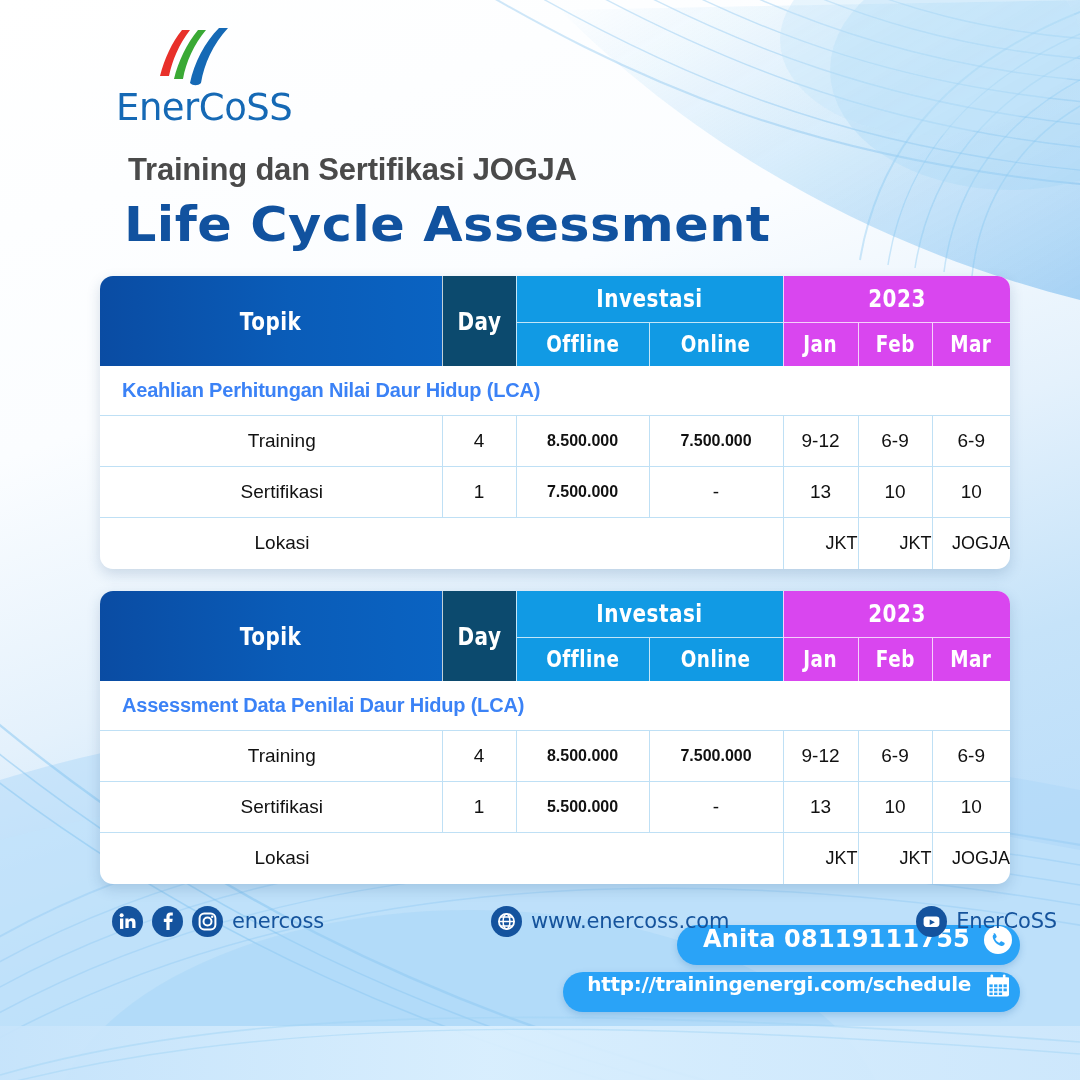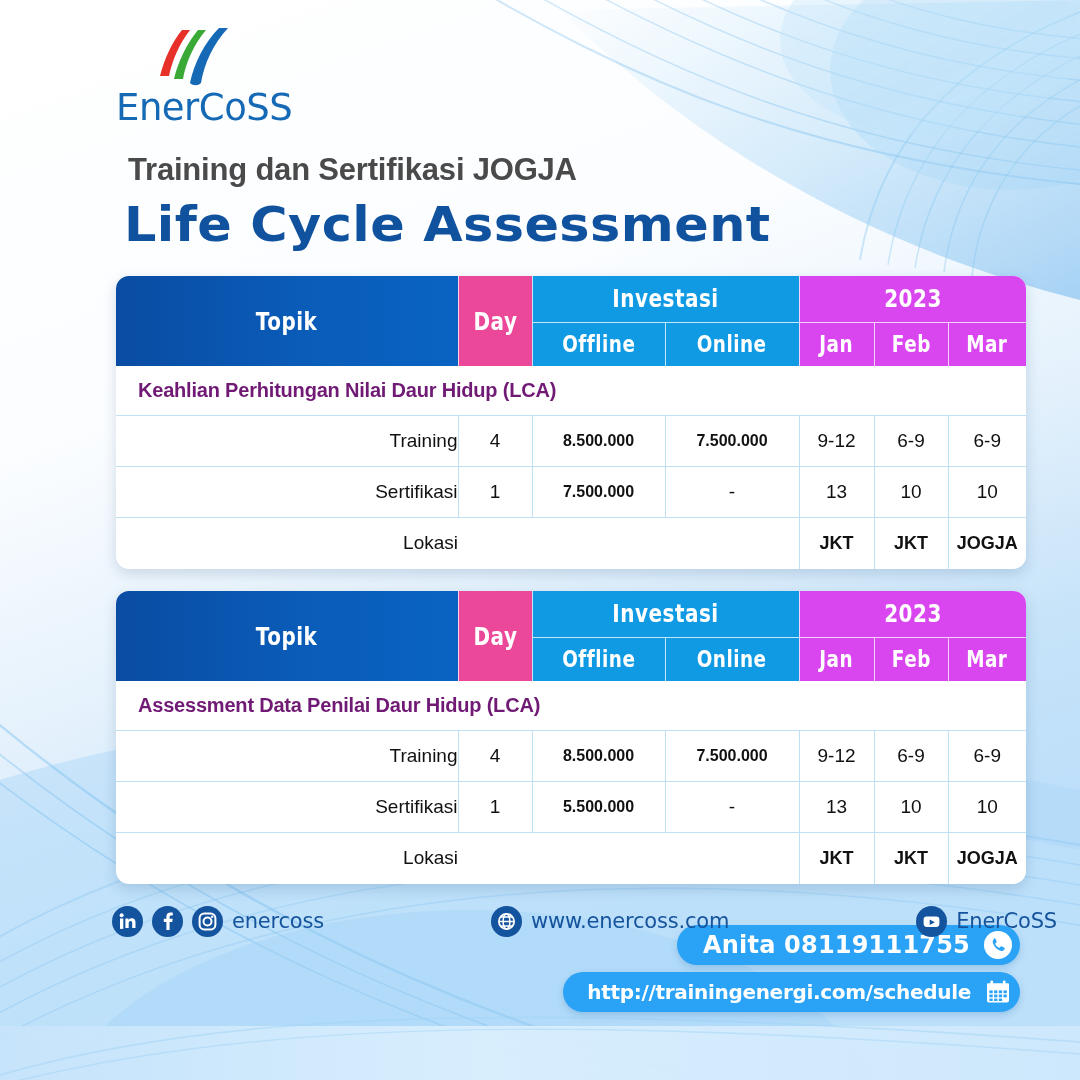--- a/index.html
+++ b/index.html
@@ -35,67 +35,67 @@
   .title {
     position:absolute; left:100px; top:196px;
     font-family:"DejaVu Sans", sans-serif;
     font-size:48px; font-weight:bold; color:#11529f;
     letter-spacing:0.4px;
     transform:scaleX(1.06); transform-origin:left center;
   }
 
   
   .card {
-    position:absolute; left:92px; width:910px;
+    position:absolute; left:76px; width:910px;
     background:#ffffff; border-radius:13px;
     box-shadow:0 5px 14px rgba(30,70,120,0.18);
     overflow:hidden;
   }
   #card1 { top:276px; }
   #card2 { top:591px; }
 
   table { width:100%; border-collapse:collapse; table-layout:fixed; }
 
   
   .hd { color:#fff; text-align:center; vertical-align:middle; }
   .hd-dark {
     background:linear-gradient(90deg,#0a4ca3 0%,#0a5cb8 55%,#0a63c2 100%);
   }
-  .hd-day { background:#ec4899; }
+  .hd-day { background:#0c4a6e; }
   .hd-light { background:#d946ef; }
   .hd-mid   { background:#119ae4; }
   .hd-txt {
     font-family:"DejaVu Sans", sans-serif;
     font-weight:bold; font-size:25px;
     transform:scaleX(0.80); display:inline-block;
     letter-spacing:0.6px;
   }
   .hd-txt.sm { font-size:23px; }
   .hd-sep { border-left:1.5px solid rgba(255,255,255,0.75); }
   .hd-bot { border-top:1.5px solid rgba(255,255,255,0.75); }
 
   
   .topic-row td {
     padding:13px 0 13px 22px;
-    font-size:20px; font-weight:bold; color:#701a75;
+    font-size:20px; font-weight:bold; color:#3b82f6;
     letter-spacing:-0.2px;
   }
   .brow td {
     height:51px; border-top:1.5px solid #bfe0f5;
     font-size:19px; color:#111; text-align:center; vertical-align:middle;
   }
-  .brow td.c-topic { text-align:right; padding-left:22px; font-weight:400; }
+  .brow td.c-topic { text-align:center; padding-left:22px; font-weight:400; }
   .brow td.money { font-weight:bold; font-size:16px; }
   .brow td.vsep { border-left:1.5px solid #bfe0f5; }
-  .lok td { font-weight:bold; }
+  .lok td { font-weight:normal;text-align:right; }
   .lok td.small { font-size:18px; }
 
   
   .badge {
-    position:absolute; display:flex; align-items:center;
+    position:absolute; display:flex; 
     background:#2aa3f7; border-radius:26px; color:#fff;
     font-family:"DejaVu Sans", sans-serif; font-weight:bold;
     box-shadow:0 3px 7px rgba(40,110,180,0.25);
   }
   #badge-phone { right:84px; top:925px; height:40px; padding:0 7px 0 26px; }
   #badge-url   { right:84px; top:972px; height:40px; padding:0 8px 0 24px; }
   .badge-label { font-size:24px; letter-spacing:0.2px; }
   .badge-label.url { font-size:20px; letter-spacing:-0.3px; }
   .badge-ico { margin-left:13px; display:flex; }
 

